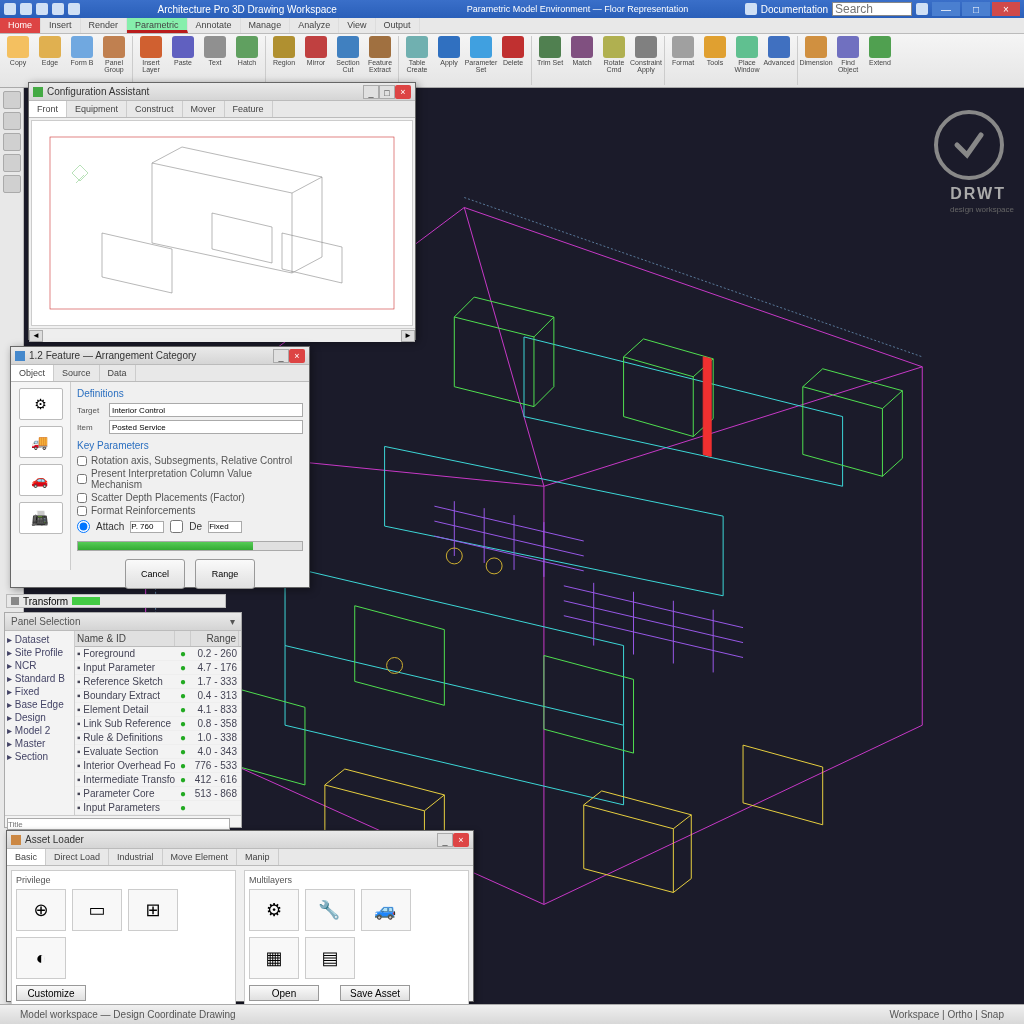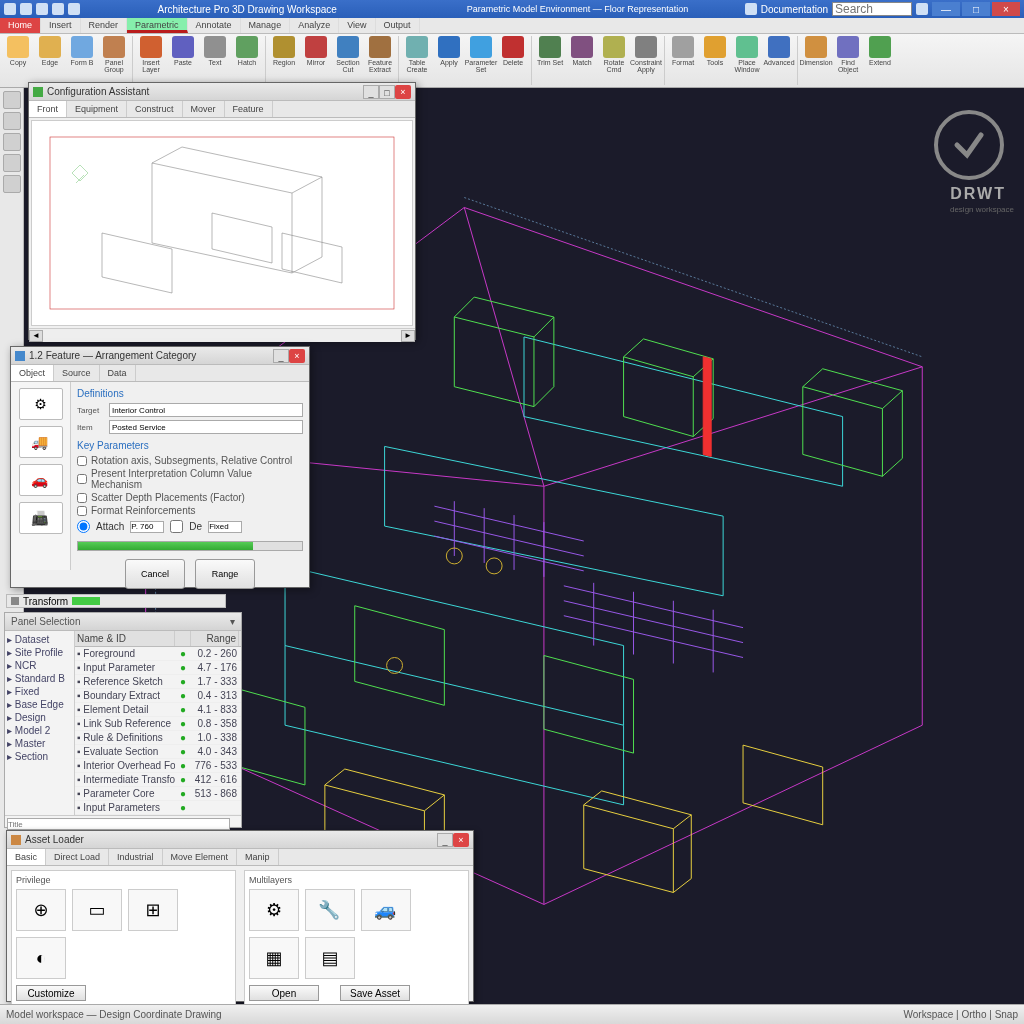--- a/index.html
+++ b/index.html
@@ -26,21 +26,21 @@
 
 .canvas{position:absolute;top:88px;left:24px;right:0;bottom:20px;background:#1b1b2a}
 .leftstrip{position:absolute;top:88px;left:0;width:24px;bottom:20px;background:#e8e8e8;border-right:1px solid #bbb}
 .leftstrip div{width:18px;height:18px;margin:3px auto;background:#d0d0d0;border:1px solid #aaa;border-radius:2px}
 
 .watermark{position:absolute;top:110px;right:20px;width:70px;height:70px;border:4px solid #888;border-radius:50%;display:flex;align-items:center;justify-content:center}
 .watermark svg{width:40px;height:40px}
 .wmtext{position:absolute;top:185px;right:18px;color:#aaa;font-size:16px;letter-spacing:2px;font-weight:bold}
 .wmsub{position:absolute;top:205px;right:10px;color:#666;font-size:8px}
 
-.statusbar{position:absolute;bottom:0;left:0;right:0;height:20px;background:linear-gradient(#f0f0f0,#d8d8d8);border-top:1px solid #aaa;display:flex;align-items:center;padding:0 6px;font-size:8px;color:#555}
+.statusbar{position:absolute;bottom:0;left:0;right:0;height:20px;background:linear-gradient(#f0f0f0,#d8d8d8);border-top:1px solid #aaa;display:flex;align-items:center;padding:0 20px;font-size:8px;color:#555}
 .statusbar .sp{flex:1}
 
 .dialog{position:absolute;background:#f0f0f0;border:1px solid #666;box-shadow:2px 2px 8px rgba(0,0,0,.4)}
 .dlgtitle{height:18px;background:linear-gradient(#eaeaea,#d5d5d5);display:flex;align-items:center;padding:0 4px;font-size:9px;color:#333;border-bottom:1px solid #bbb}
 .dlgtitle .sp{flex:1}
 .dlgtitle .x{width:16px;height:14px;background:#d44;color:#fff;text-align:center;line-height:14px;border-radius:2px;font-size:9px}
 .dlgtitle .min{width:16px;height:14px;background:#e0e0e0;text-align:center;line-height:14px;border:1px solid #aaa;font-size:9px}
 .dlgtabs{display:flex;background:#e8e8e8;border-bottom:1px solid #bbb}
 .dlgtabs div{padding:3px 8px;font-size:9px;color:#444;border-right:1px solid #ccc;cursor:pointer}
 .dlgtabs .on{background:#fff}

